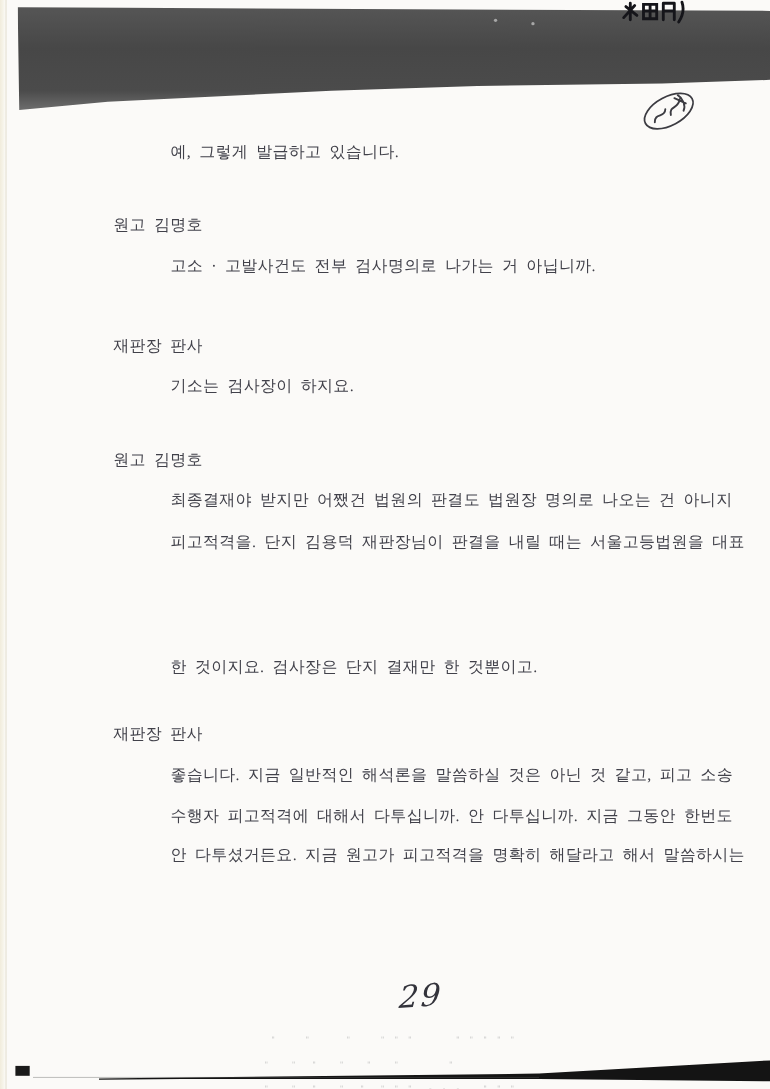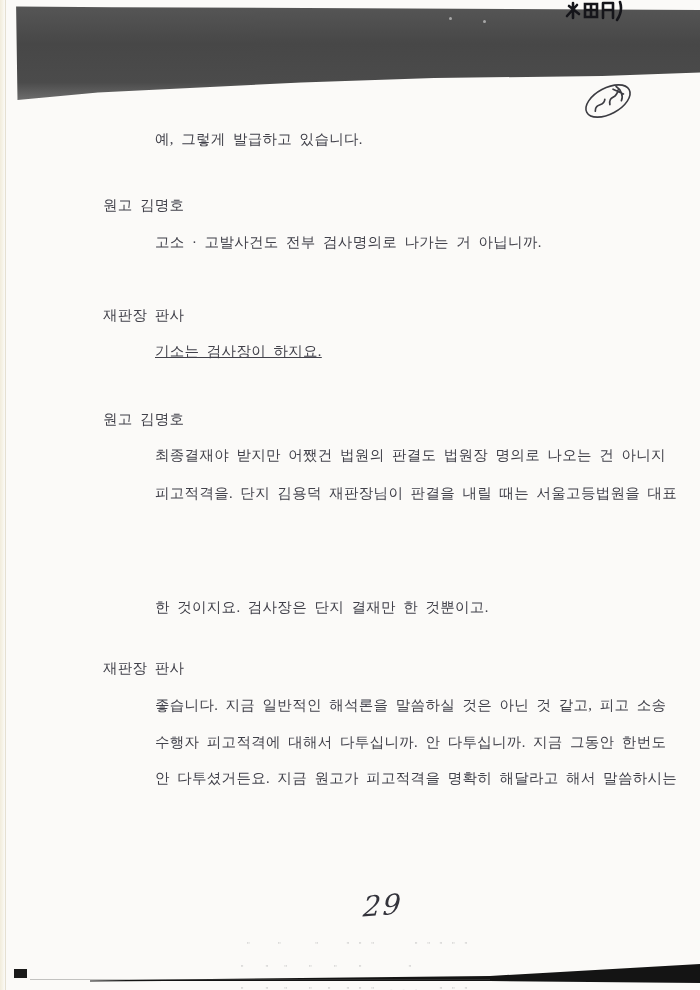--- a/index.html
+++ b/index.html
@@ -79,21 +79,21 @@
         <path d="M14 26 C 18 18, 24 27, 28 20 M30 27 C 33 18, 38 26, 44 18 M40 15 L47 24 M44 14 C 47 19, 46 26, 42 29" fill="none" stroke="#3c3c42" stroke-width="1.7" stroke-linecap="round"></path>
       </g>
     </svg>
   </div>
 
   <div class="t line" style="top:130px;">예, 그렇게 발급하고 있습니다.</div>
   <div class="t speaker" style="top:196px;">원고 김명호</div>
   <div class="t line" style="top:233px;">고소 · 고발사건도 전부 검사명의로 나가는 거 아닙니까.</div>
 
   <div class="t speaker" style="top:306px;">재판장 판사</div>
-  <div class="t line" style="top:342px;text-decoration:underline;">기소는 검사장이 하지요.</div>
+  <div class="t line" style="top:342px;">기소는 검사장이 하지요.</div>
 
   <div class="t speaker" style="top:410px;">원고 김명호</div>
   <div class="t line" style="top:446px;">최종결재야 받지만 어쨌건 법원의 판결도 법원장 명의로 나오는 건 아니지</div>
   <div class="t line" style="top:484px;">피고적격을. 단지 김용덕 재판장님이 판결을 내릴 때는 서울고등법원을 대표</div>
   <div class="t line" style="top:598px;">한 것이지요. 검사장은 단지 결재만 한 것뿐이고.</div>
 
   <div class="t speaker" style="top:659px;">재판장 판사</div>
   <div class="t line" style="top:696px;">좋습니다. 지금 일반적인 해석론을 말씀하실 것은 아닌 것 같고, 피고 소송</div>
   <div class="t line" style="top:733px;">수행자 피고적격에 대해서 다투십니까. 안 다투십니까. 지금 그동안 한번도</div>
   <div class="t line" style="top:769px;">안 다투셨거든요. 지금 원고가 피고적격을 명확히 해달라고 해서 말씀하시는</div>

